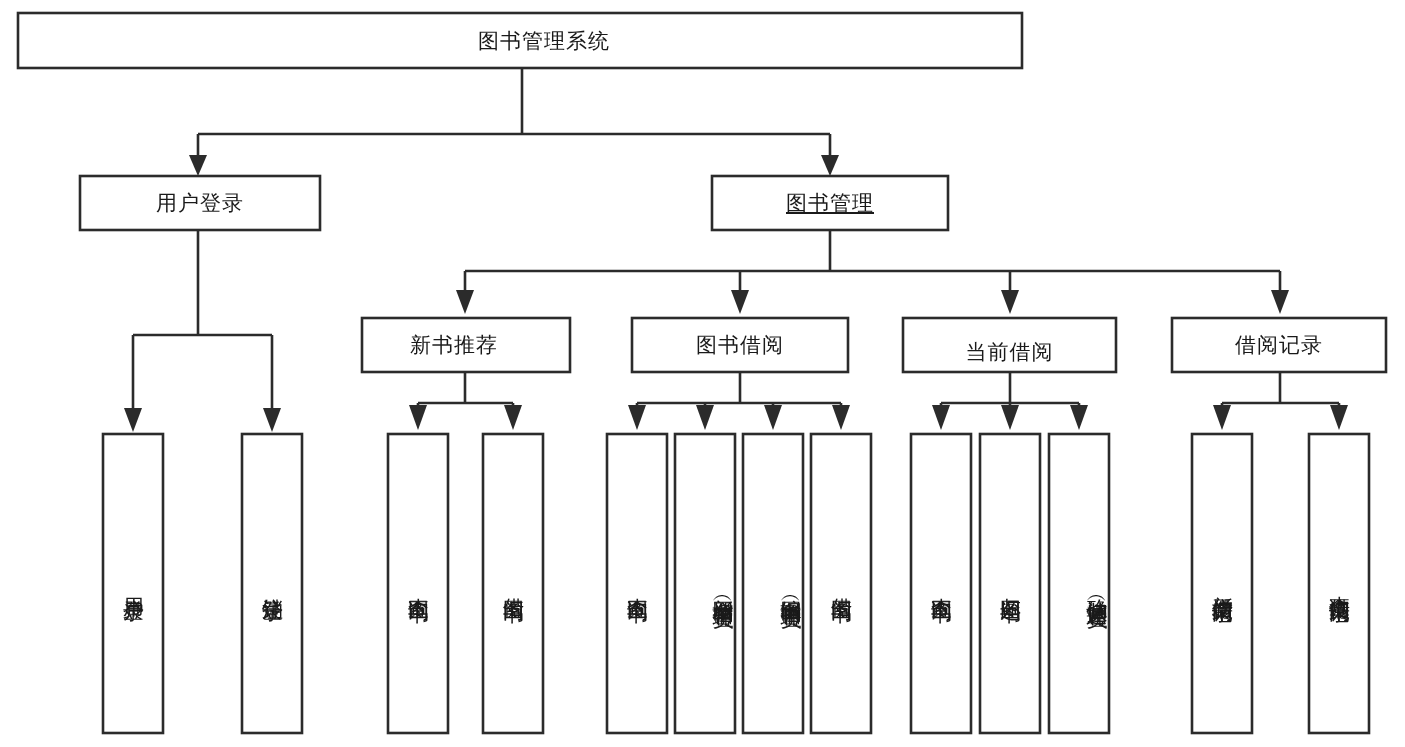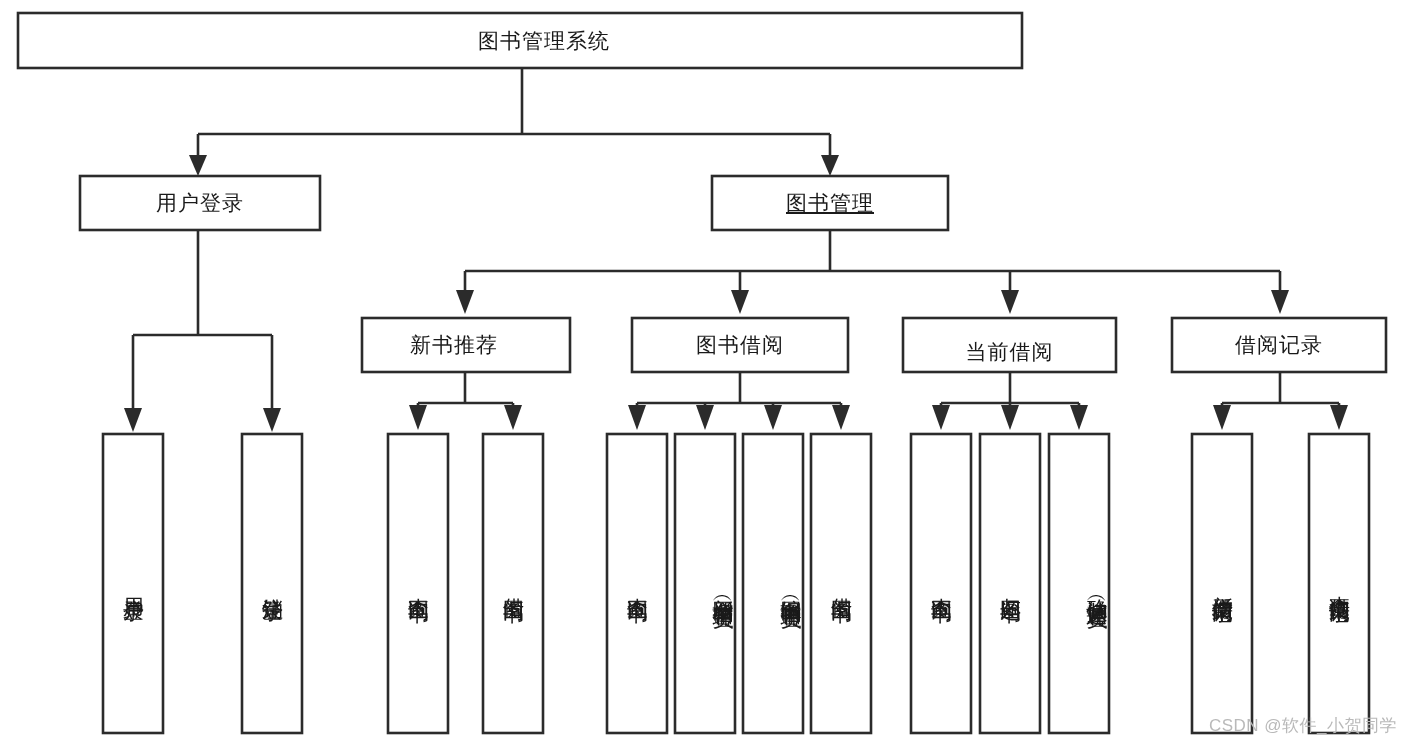--- a/index.html
+++ b/index.html
@@ -202,15 +202,14 @@
   <div class="vlabel-wrap" style="left:743px; top:434px; width:60px; height:299px; align-items:flex-start; padding-top:10px; box-sizing:border-box;">编辑图书（管理员）</div>
   <div class="vlabel-wrap" style="left:811px; top:434px; width:60px; height:299px;">借阅图书</div>
 
   <div class="vlabel-wrap" style="left:911px; top:434px; width:60px; height:299px;">查询图书</div>
   <div class="vlabel-wrap" style="left:980px; top:434px; width:60px; height:299px;">归还图书</div>
   <div class="vlabel-wrap" style="left:1049px; top:434px; width:60px; height:299px; align-items:flex-start; padding-top:10px; box-sizing:border-box;">确认归还（管理员）</div>
 
   <div class="vlabel-wrap" style="left:1192px; top:434px; width:60px; height:299px;">新增借阅记录</div>
   <div class="vlabel-wrap" style="left:1309px; top:434px; width:60px; height:299px;">查询借阅记录</div>
 
-  <div id="watermark">CSDN @软件_小贺同学</div>
 
 </div>
 
 </body></html>

